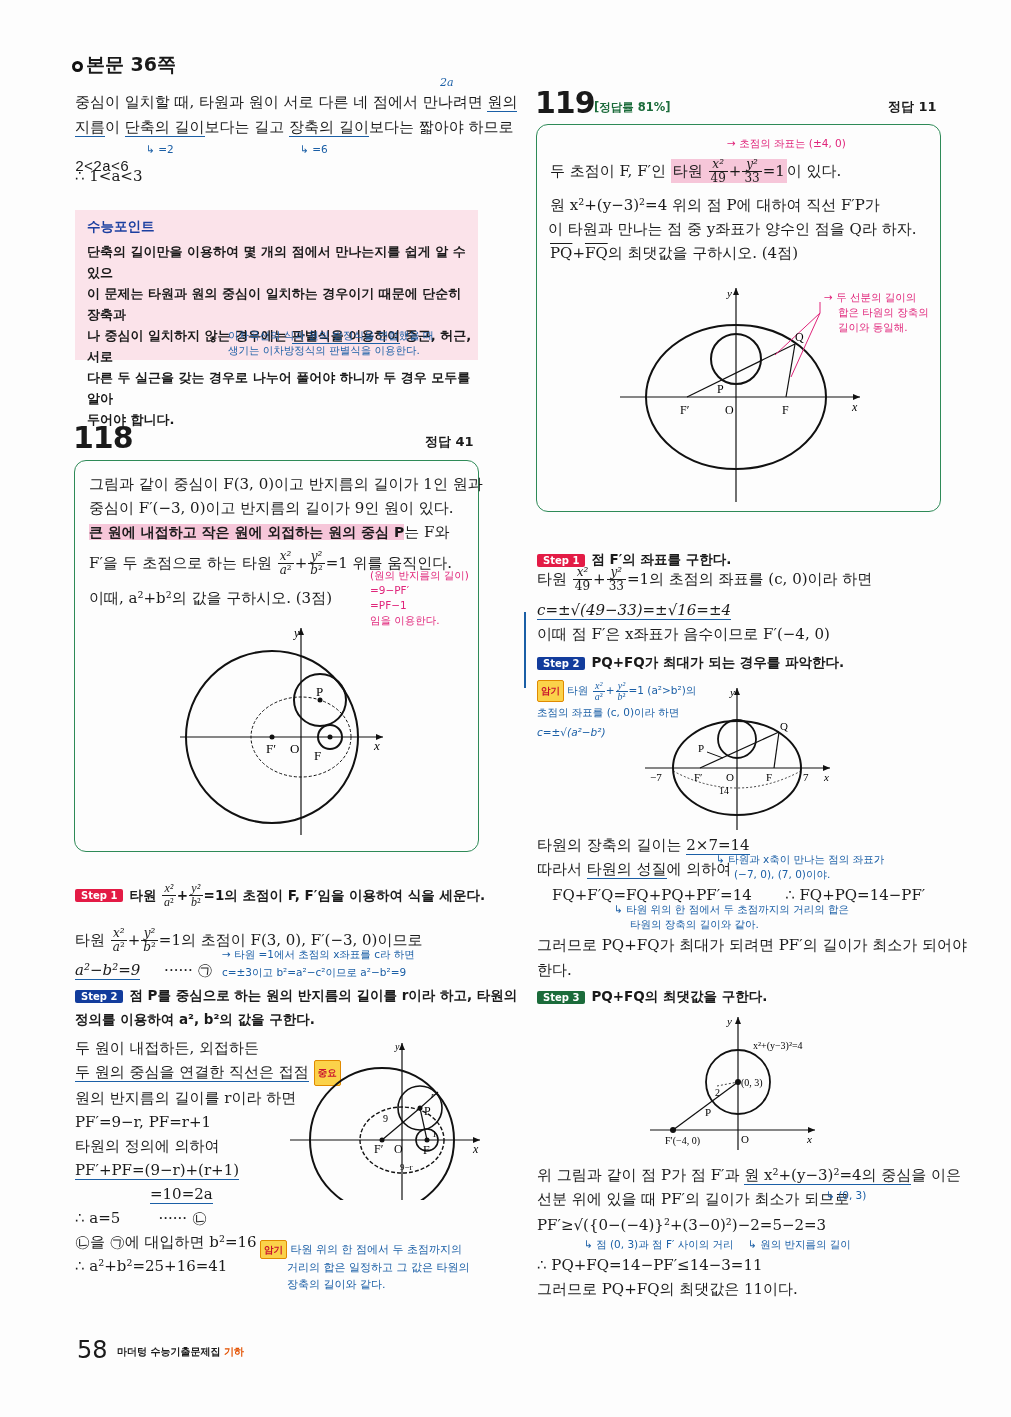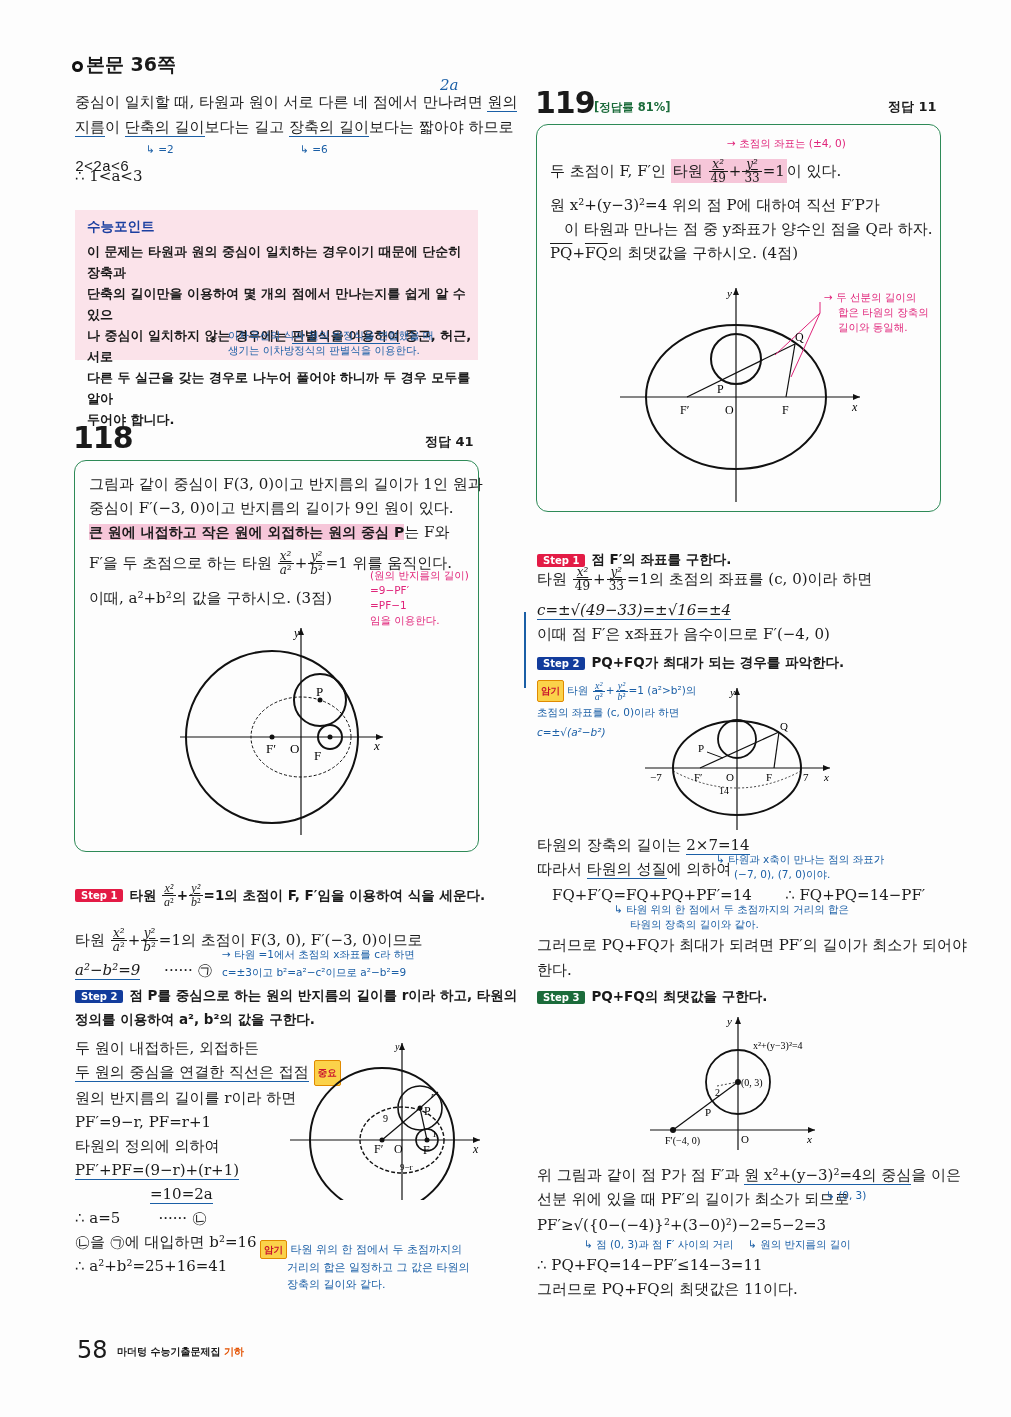--- a/index.html
+++ b/index.html
@@ -9,55 +9,55 @@
   .sans { font-family: "DejaVu Sans", "Liberation Sans", sans-serif; }
   .serif { font-family: "Liberation Serif", "DejaVu Serif", serif; }
   .line { font-size: 15px; line-height: 24px; white-space: nowrap; }
   .blue { color: #1b5fa6; }
   .pink { color: #e0247a; }
   .note { font-family: "DejaVu Sans", "Liberation Sans", sans-serif; font-size: 10.5px; line-height: 15px; white-space: nowrap; }
   .ul { border-bottom: 1.5px solid #1b5fa6; }
   .ov { text-decoration: overline; }
   .hl { background: #f6c6d9; }
   .frac { display: inline-block; vertical-align: middle; text-align: center; font-size: 12px; line-height: 13px; margin: 0 1px; }
-  .frac .n { display: block; border-bottom: 1px solid #1a1a1a; padding: 0 2px; font-style: italic; text-decoration: underline; }
+  .frac .n { display: block; border-bottom: 1px solid #1a1a1a; padding: 0 2px; font-style: italic; }
   .frac .d { display: block; padding: 0 2px; }
   .box { border: 1.5px solid #2e8a57; border-radius: 12px; }
   .num { font-family: "DejaVu Sans", "Liberation Sans", sans-serif; font-weight: bold; font-size: 30px; letter-spacing: -1px; }
   .ans { font-family: "DejaVu Sans", sans-serif; font-weight: bold; font-size: 13px; }
   .step { display: inline-block; font-family: "DejaVu Sans", sans-serif; font-size: 10px; color: #fff; padding: 1px 6px; border-radius: 2px; margin-right: 6px; vertical-align: middle; }
   .tag { display: inline-block; font-family: "DejaVu Sans", sans-serif; font-size: 9.5px; font-weight: bold; color: #c8102e; background: #fbd24a; border: 1px solid #e08a00; padding: 0 3px; border-radius: 2px; vertical-align: middle; }
   .head { font-family: "DejaVu Sans", sans-serif; font-size: 13.5px; font-weight: bold; }
   .mainsans { font-family: "DejaVu Sans", sans-serif; font-size: 13px; line-height: 21px; }
   svg text { font-family: "Liberation Serif", serif; }
 </style>
 </head>
 <body>
 
 <div class="abs sans" style="left:72px;top:52px;font-size:19px;font-weight:bold;">
   <span style="display:inline-block;width:11px;height:11px;border:3px solid #111;border-radius:50%;vertical-align:-1px;margin-right:3px;"></span><span>본문 36쪽</span>
 </div>
 
-<div class="abs blue" style="left:440px;top:76px;font-size:15px;font-style:italic;">2a</div>
+<div class="abs blue" style="left:440px;top:76px;font-size:11px;font-style:italic;">2a</div>
 <div class="abs line" style="left:75px;top:90px;">
   <span>중심이 일치할 때, 타원과 원이 서로 다른 네 점에서 만나려면 </span><span class="ul">원의</span>
 </div>
 <div class="abs line" style="left:75px;top:115px;">
   <span class="ul">지름</span><span>이 </span><span class="ul">단축의 길이</span><span>보다는 길고 </span><span class="ul">장축의 길이</span><span>보다는 짧아야 하므로</span>
 </div>
 <div class="abs note blue" style="left:146px;top:142px;">↳ <span>=2</span></div>
 <div class="abs note blue" style="left:300px;top:142px;">↳ <span>=6</span></div>
 <div class="abs line" style="left:75px;top:156px;font-family:Liberation Mono, monospace;">2&lt;2a&lt;6</div>
 <div class="abs line" style="left:75px;top:164px;">∴ 1&lt;a&lt;3</div>
 
 <div class="abs" style="left:75px;top:210px;width:403px;height:150px;background:#fbe3ea;">
   <div class="head" style="position:absolute;left:12px;top:8px;color:#1b3fa0;">수능포인트</div>
   <div class="mainsans" style="position:absolute;left:12px;top:31px;font-weight:bold;">
+    <div>단축의 길이만을 이용하여 몇 개의 점에서 만나는지를 쉽게 알 수 있으</div>
     <div>이 문제는 타원과 원의 중심이 일치하는 경우이기 때문에 단순히 장축과</div>
-    <div>단축의 길이만을 이용하여 몇 개의 점에서 만나는지를 쉽게 알 수 있으</div>
     <div><span>나 중심이 일치하지 않는 경우에는 </span><span class="ul">판별식을 이용하여</span><span> 중근, 허근, 서로</span></div>
     <div>다른 두 실근을 갖는 경우로 나누어 풀어야 하니까 두 경우 모두를 알아</div>
     <div>두어야 합니다.</div>
   </div>
   <div class="note blue" style="position:absolute;left:153px;top:118px;">
     <div>이차곡선의 식과 원의 방정식을 연립했을 때</div>
       <div>생기는 이차방정식의 판별식을 이용한다.</div>
   </div>
 </div>
 
@@ -174,21 +174,21 @@
 <div class="abs num" style="left:535px;top:85px;">119</div>
 <div class="abs sans" style="left:594px;top:100px;font-size:11.5px;font-weight:bold;color:#1b6b3a;">[정답률 81%]</div>
 <div class="abs ans" style="left:888px;top:98px;">정답 11</div>
 
 <div class="abs box" style="left:536px;top:124px;width:405px;height:388px;"></div>
 <div class="abs note pink" style="left:727px;top:136px;">→ <span>초점의 좌표는 (±4, 0)</span></div>
 <div class="abs line" style="left:550px;top:158px;">
   <span>두 초점이 F, F′인 </span><span class="hl" style="padding:3px 2px;"><span>타원</span> <span class="frac"><span class="n">x²</span><span class="d">49</span></span>+<span class="frac"><span class="n">y²</span><span class="d">33</span></span><span>=1</span></span><span>이 있다.</span>
 </div>
 <div class="abs line" style="left:550px;top:193px;">원 x²+(y−3)²=4 위의 점 P에 대하여 직선 F′P가</div>
-<div class="abs line" style="left:564px;top:217px;">이 타원과 만나는 점 중 y좌표가 양수인 점을 Q라 하자.</div>
+<div class="abs line" style="left:548px;top:217px;">이 타원과 만나는 점 중 y좌표가 양수인 점을 Q라 하자.</div>
 <div class="abs line" style="left:550px;top:241px;">
   <span class="ov">PQ</span><span>+</span><span class="ov">FQ</span><span>의 최댓값을 구하시오. (4점)</span>
 </div>
 
 <svg class="abs" style="left:620px;top:280px;" width="250" height="225">
   <line x1="0" y1="117" x2="240" y2="117" stroke="#111" stroke-width="1.2"></line>
   <polygon points="240,117 233,114 233,120" fill="#111"></polygon>
   <line x1="116" y1="222" x2="116" y2="8" stroke="#111" stroke-width="1.2"></line>
   <polygon points="116,8 113,15 119,15" fill="#111"></polygon>
   <ellipse cx="116" cy="117" rx="90" ry="72" fill="none" stroke="#111" stroke-width="2"></ellipse>

